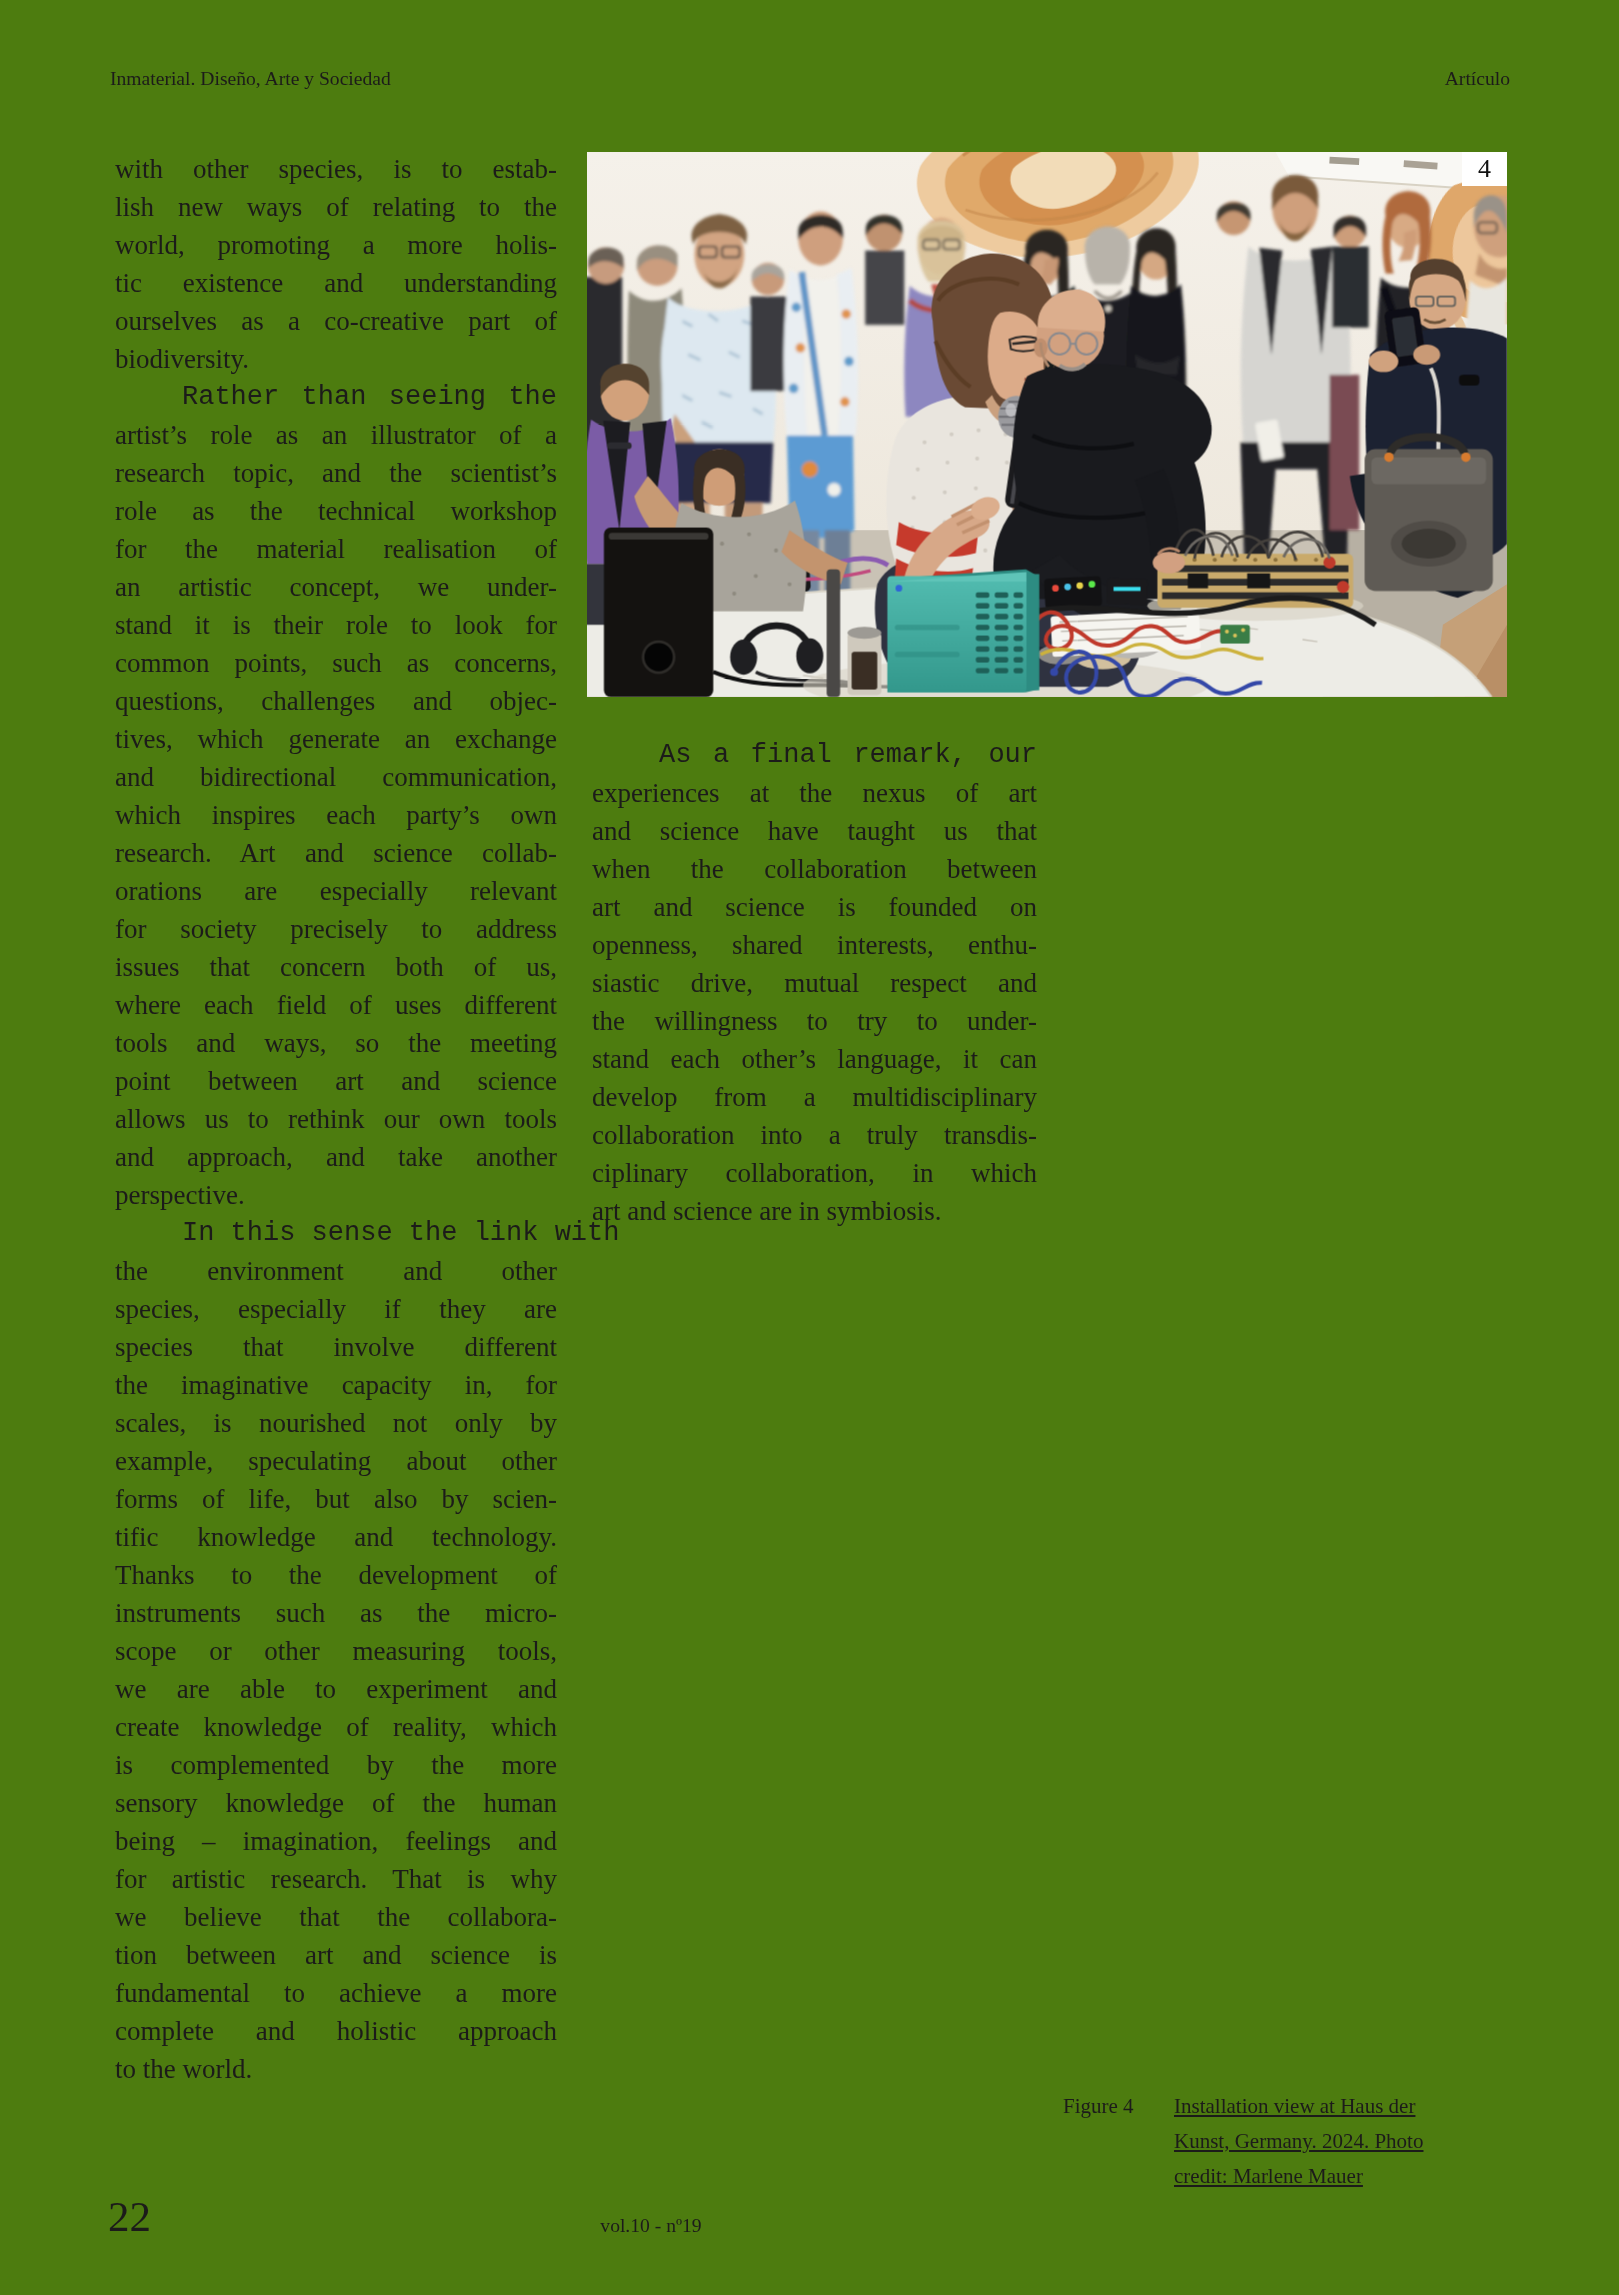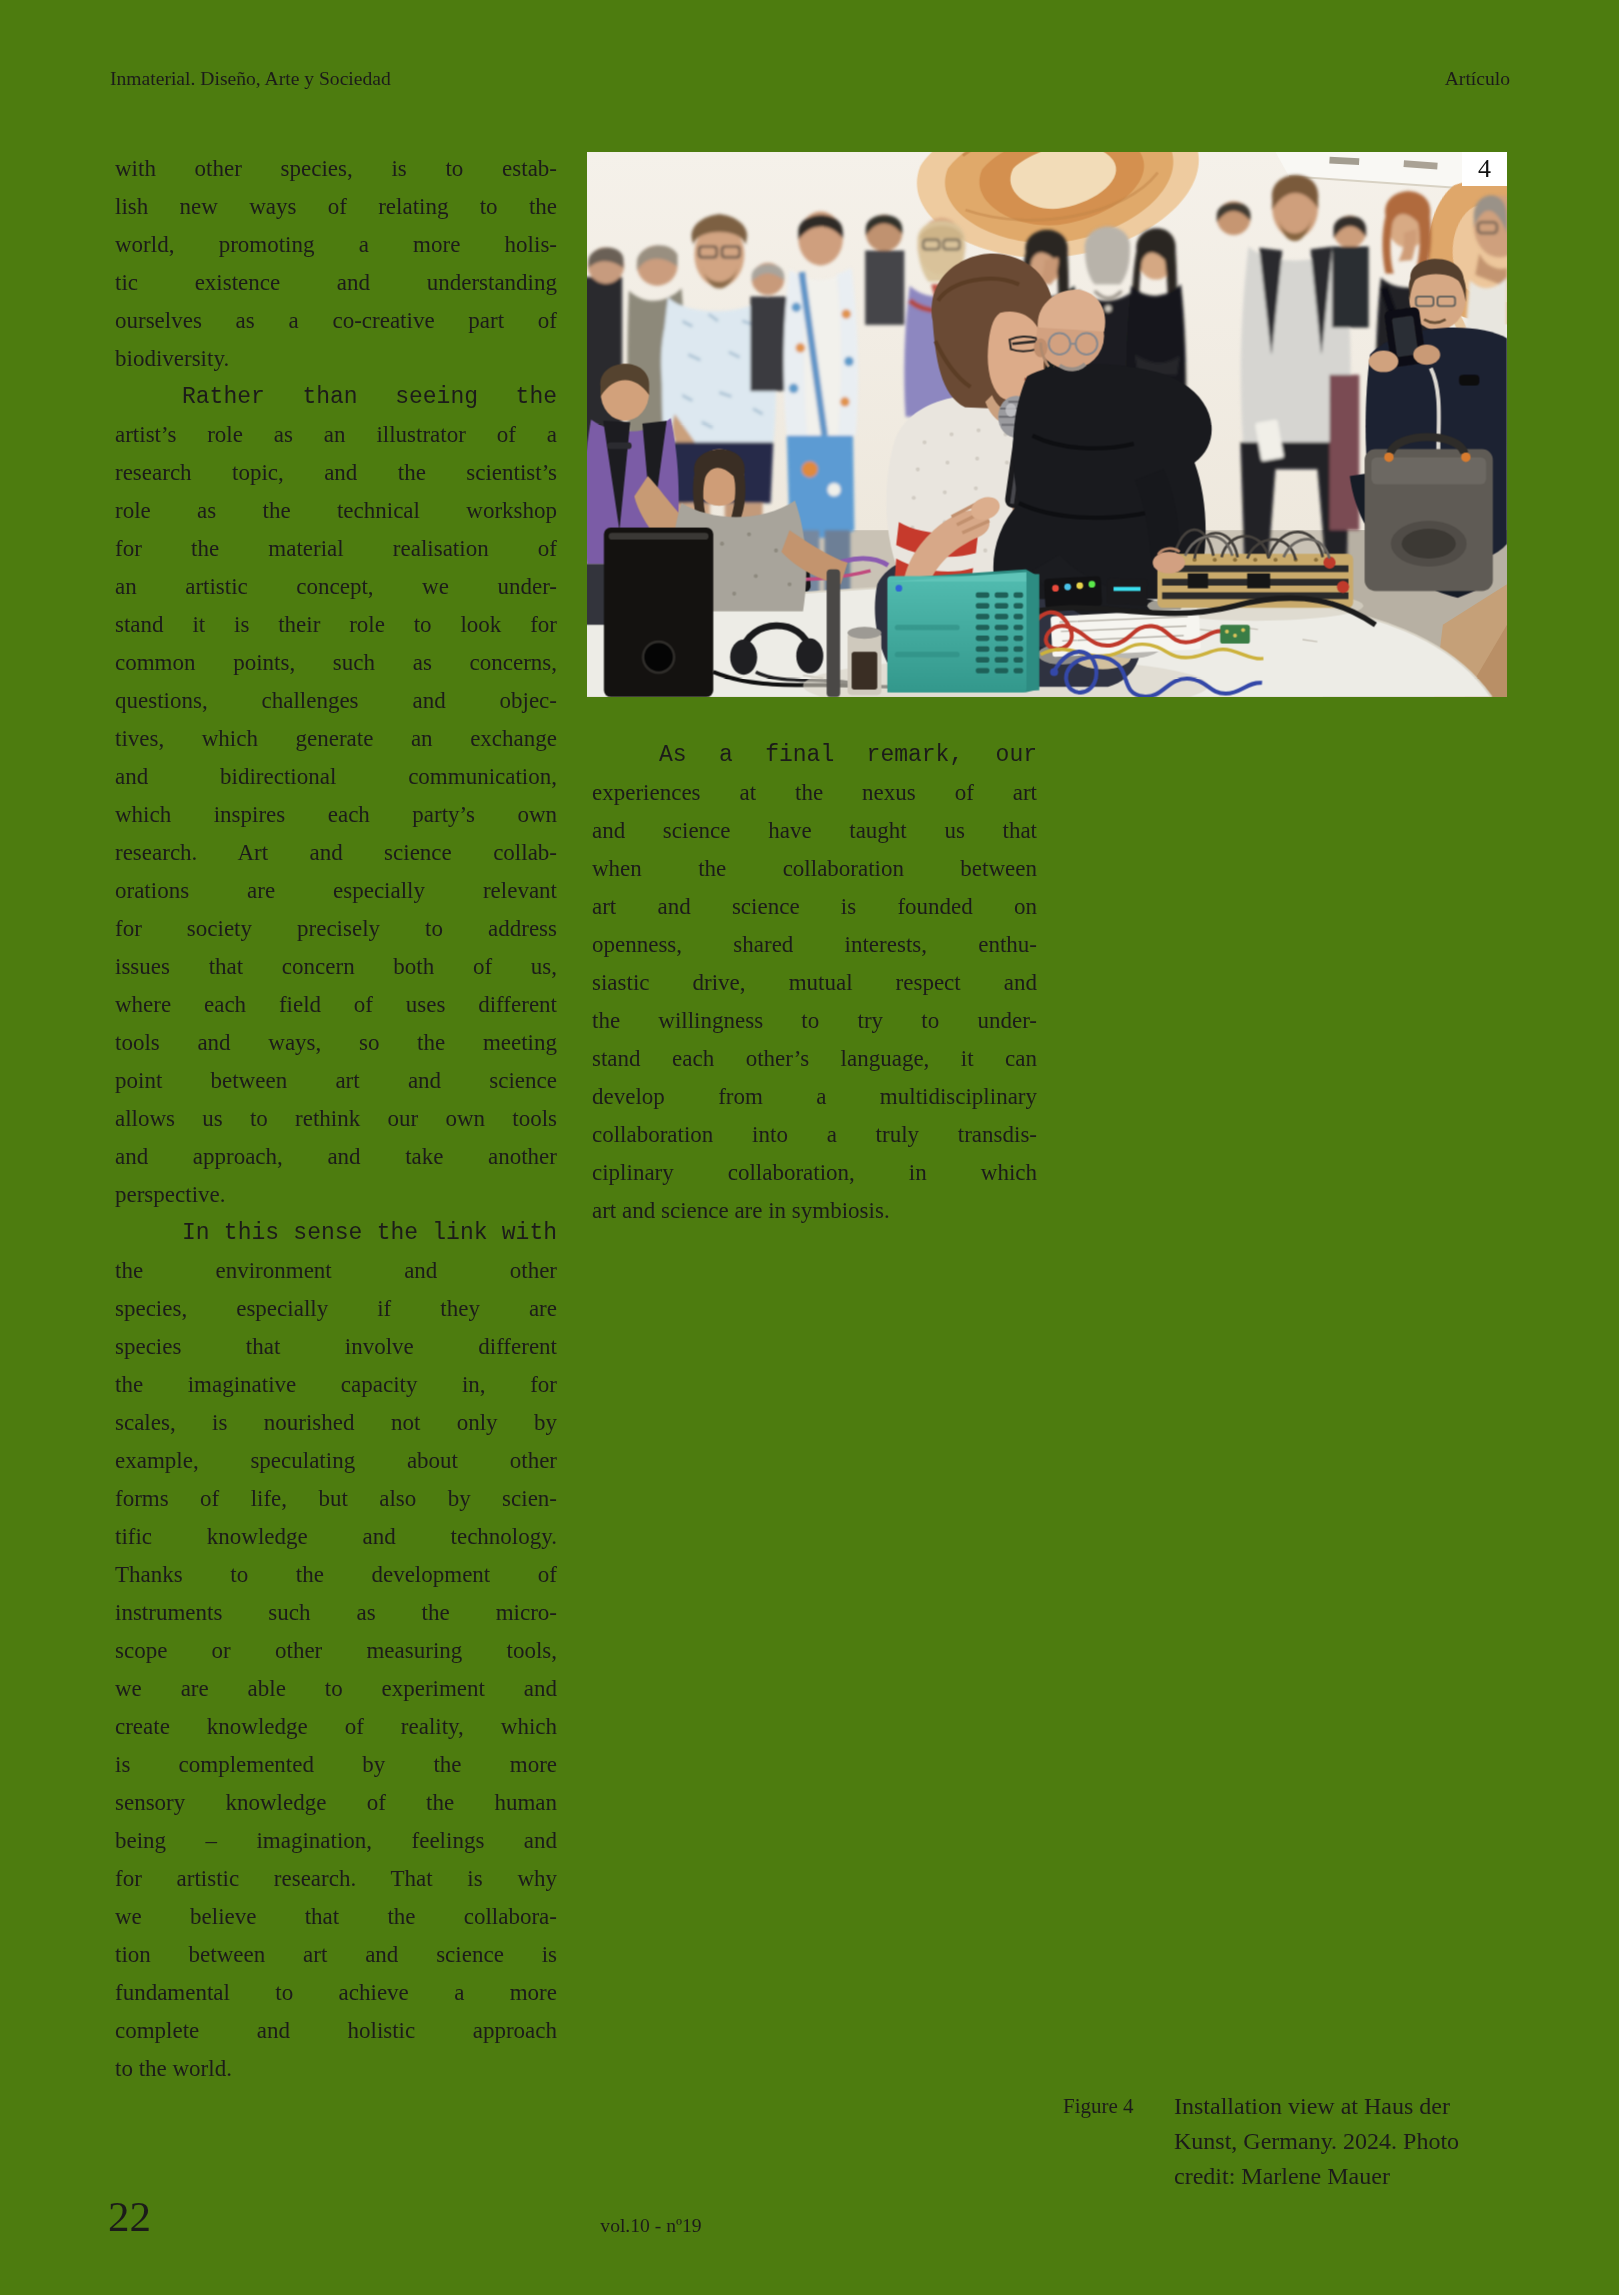--- a/index.html
+++ b/index.html
@@ -1,33 +1,33 @@
 <!DOCTYPE html>
 <html style="font-size:10.8px"><head>
 <meta charset="utf-8">
 <style>
   html,body{margin:0;padding:0;background:#888;}
   .page{position:relative;width:1620px;height:2295px;background:#4d7c0f;
         font-family:"Liberation Serif", serif;color:#1c1b1a;overflow:hidden;}
   .hdr{position:absolute;top:65px;font-size:19.6px;line-height:27px;}
   #hdr-left{left:110px;}
   #hdr-right{right:110px;text-align:right;}
-  .col{position:absolute;font-size:23px;}
+  .col{position:absolute;font-size:27px;}
   #col1{left:115px;top:150px;width:442px;}
   #col2{left:592px;top:736px;width:445px;}
   .line{line-height:38px;text-align:justify;text-align-last:justify;
         white-space:nowrap;overflow:visible;}
   .line.last{text-align-last:left;}
   .line.indent{text-indent:67px;font-family:Liberation Mono, monospace;}
   #photo{position:absolute;left:587px;top:152px;width:920px;height:545px;}
   #photo svg{display:block;width:100%;height:100%;}
   #fig-badge{position:absolute;right:0;top:0;width:45px;height:34px;background:#ffffff;
              font-size:26px;text-align:center;line-height:34px;color:#111;}
   #fig-label{position:absolute;left:1063px;top:2089px;font-size:21px;line-height:35px;}
-  #fig-caption{position:absolute;left:1174px;top:2089px;width:337px;font-size:24px;}
+  #fig-caption{position:absolute;left:1174px;top:2089px;width:337px;font-size:21px;text-decoration:underline;}
   #fig-caption .cap-line{line-height:35px;}
   #page-num{position:absolute;left:108px;top:2192px;font-size:43px;line-height:49px;}
   #vol{position:absolute;left:0;top:2215px;width:1302px;text-align:center;font-size:19.6px;}
 </style>
 </head>
 <body>
 
 <div class="page">
 
   <div id="hdr-left" class="hdr">Inmaterial. Diseño, Arte y Sociedad</div>

